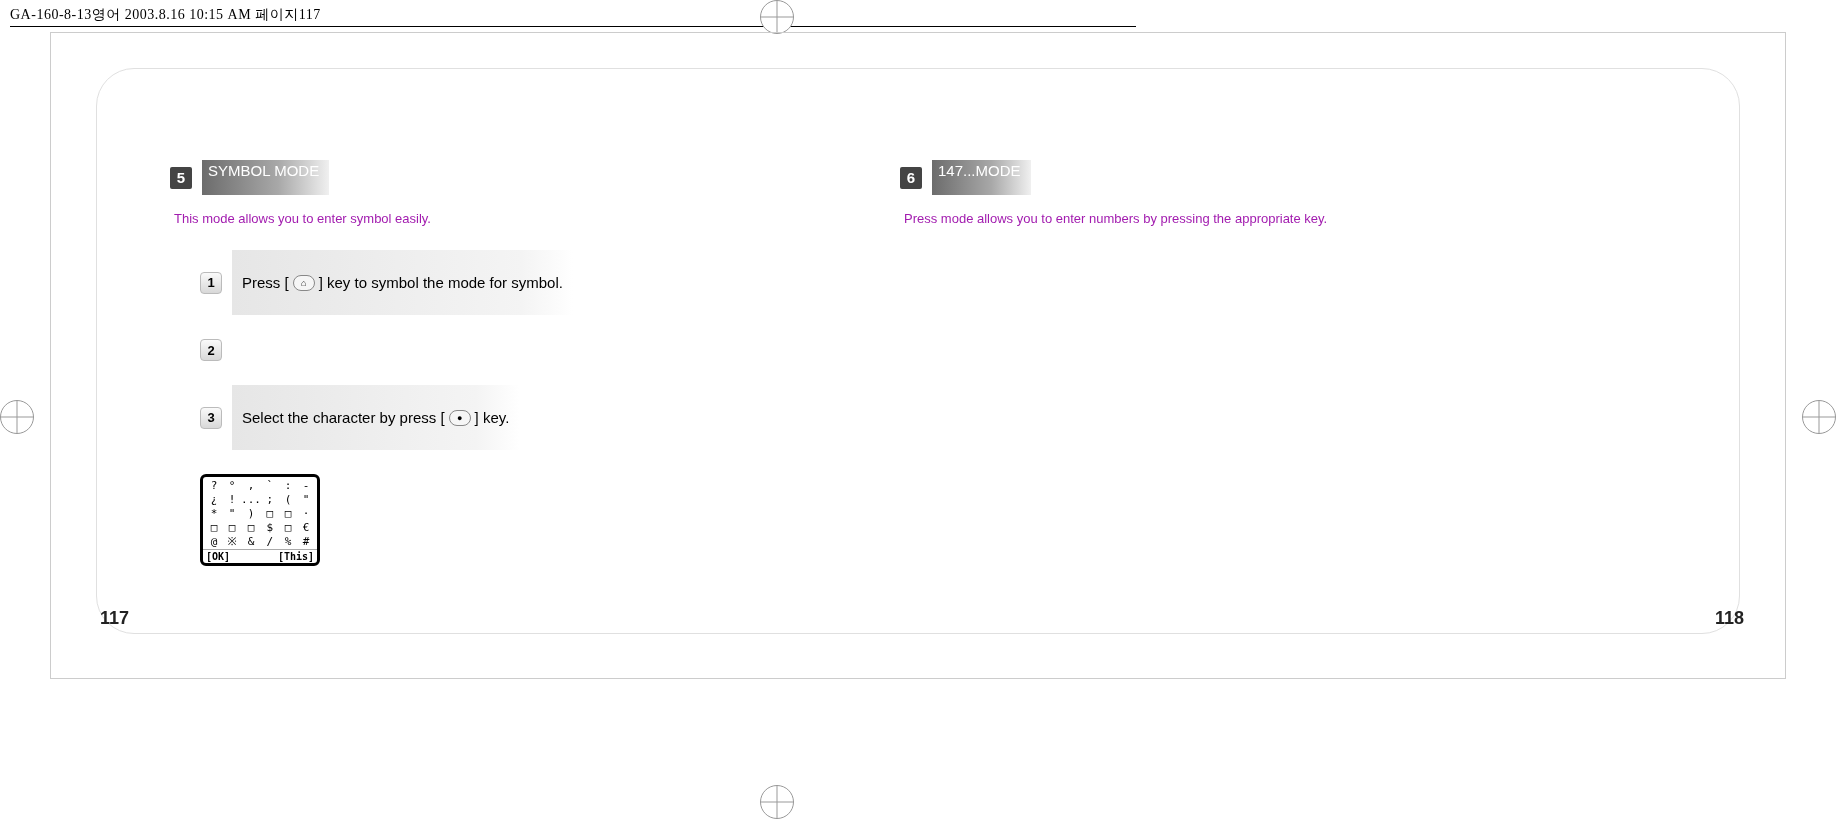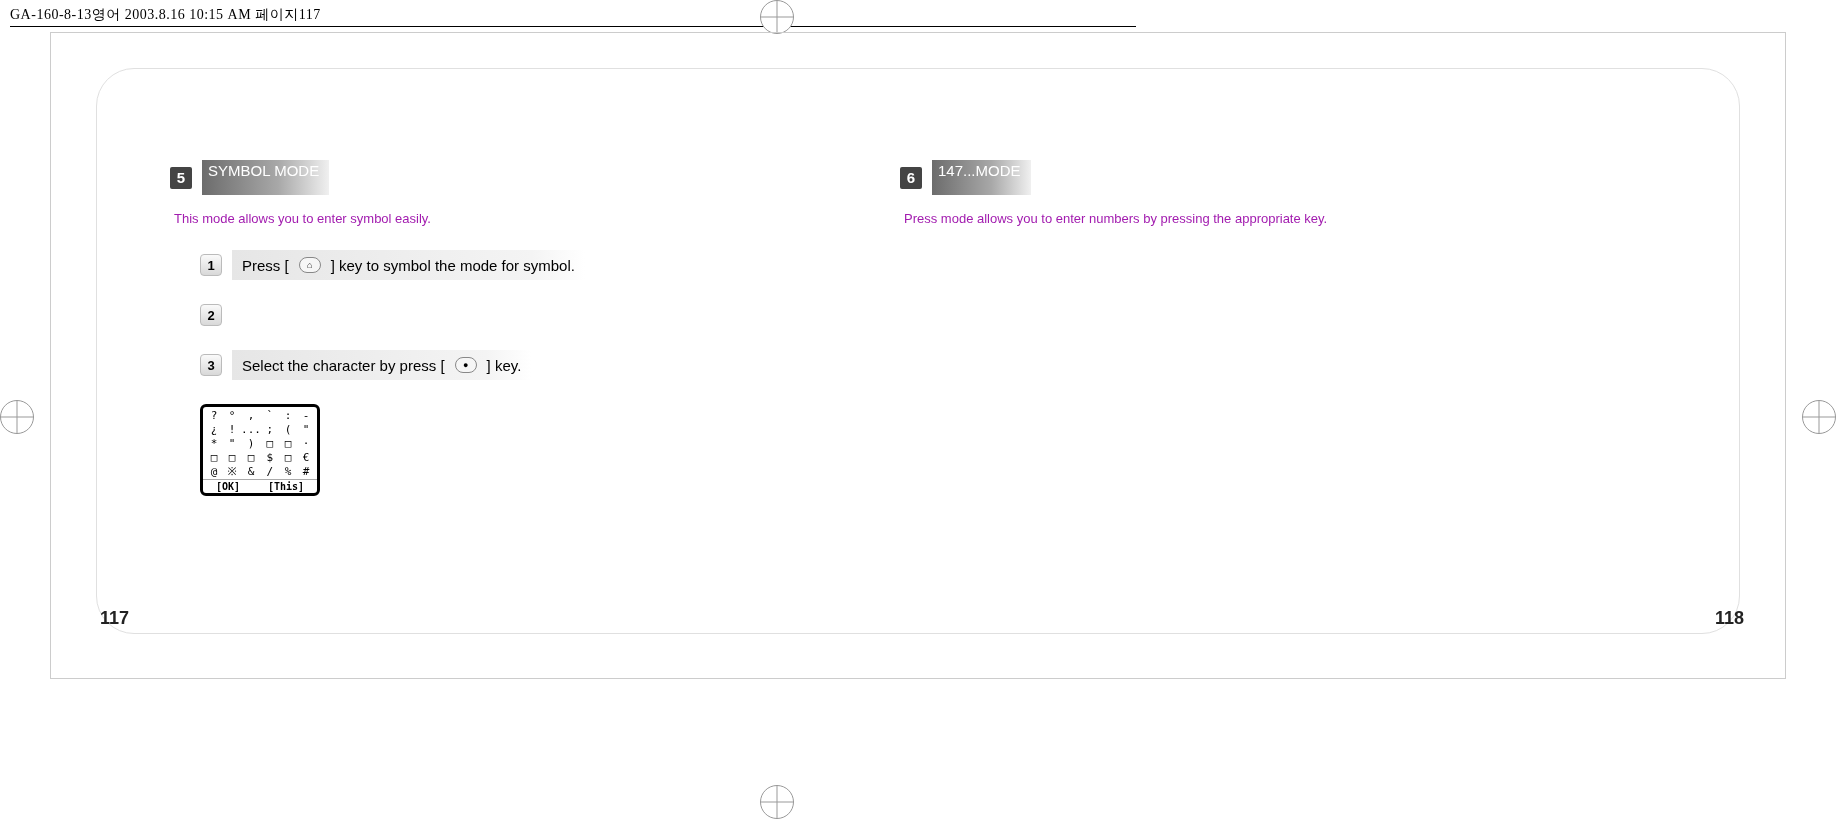--- a/index.html
+++ b/index.html
@@ -105,24 +105,24 @@
       background: linear-gradient(to bottom, #fafafa, #d8d8d8);
       border: 1px solid #bbb;
       border-radius: 4px;
       font-weight: bold; font-size: 13px;
       display: flex; align-items: center; justify-content: center;
       margin-right: 10px;
       flex-shrink: 0;
     }
     .step-text {
       background: linear-gradient(to right, #e6e6e6 0%, #f4f4f4 85%, #fff 100%);
-      padding: 6px 10px;
+      padding: 24px 10px;
       font-size: 15px;
       color: #000;
-      display: flex; align-items: center; gap: 10px;
+      display: flex; align-items: center; gap: 4px;
       min-height: 30px;
     }
     .key-icon {
       display: inline-flex;
       align-items: center; justify-content: center;
       width: 22px; height: 16px;
       border: 1px solid #888; border-radius: 8px;
       background: #f6f6f6;
       font-size: 9px;
     }
@@ -139,21 +139,21 @@
       grid-template-columns: repeat(6, 1fr);
       font-size: 11px;
       text-align: center;
       padding: 2px 2px 0 2px;
       line-height: 14px;
     }
     .sym-grid span { display: block; }
     .screen-btns {
       display: flex; justify-content: space-between;
       font-size: 10px; font-weight: bold;
-      padding: 1px 13px;
+      padding: 1px 3px;
       border-top: 1px solid #aaa;
     }
   </style>
 </head>
 <body>
 
 <div class="header-bar">GA-160-8-13영어   2003.8.16 10:15 AM   페이지117</div>
 <div class="header-line"></div>
 
 <div class="crop-mark crop-top"></div>

